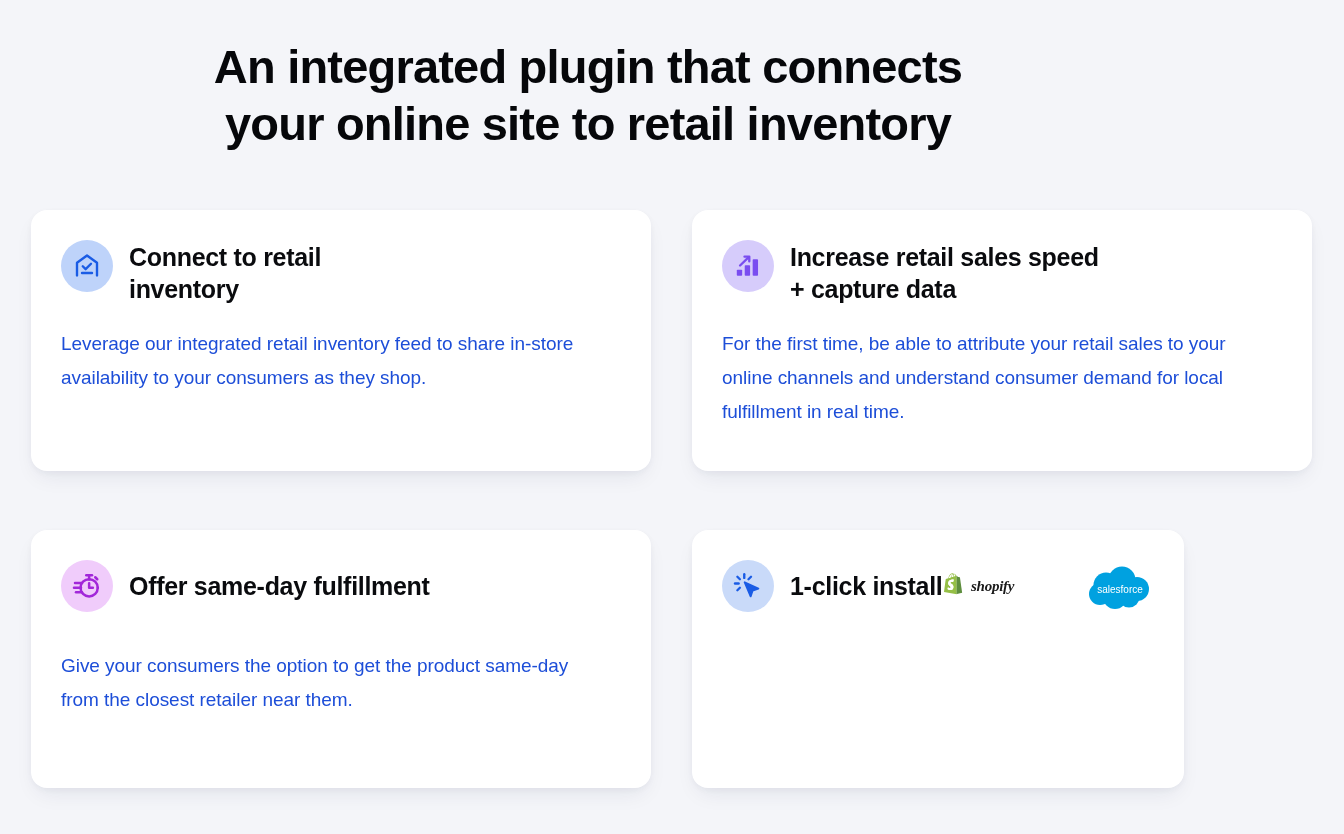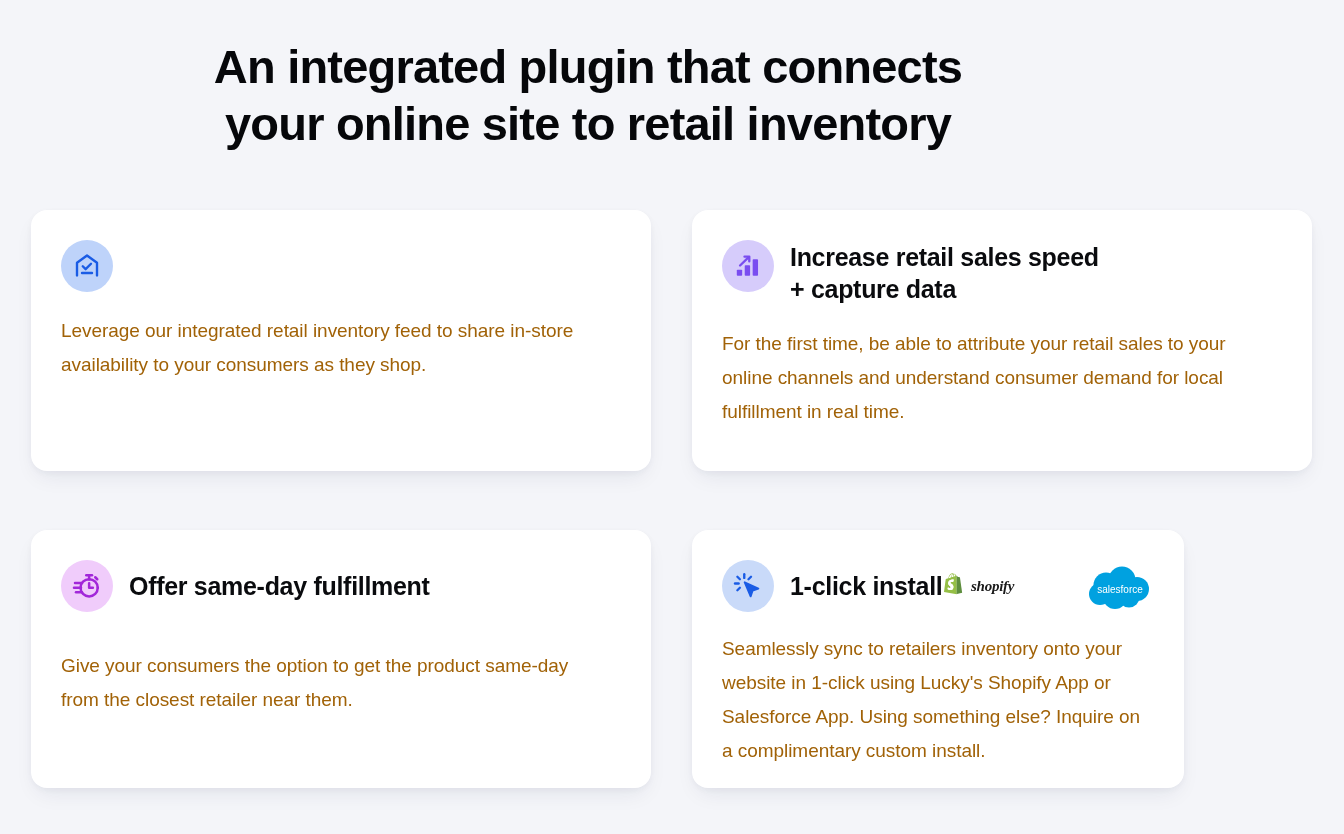--- a/index.html
+++ b/index.html
@@ -105,21 +105,21 @@
     align-items: center;
     gap: 34px;
     justify-content: center;
   }
 
   
   .card-body {
     margin-top: 22px;
     font-size: 19px;
     line-height: 34px;
-    color: #a16207;
+    color: #1d4ed8;
     letter-spacing: -0.05px;
     max-width: 540px;
   }
   .card-4 .card-body { margin-top: 20px; }
   .card-3 .card-body { margin-top: 37px; }
 
   svg { display: block; }
 </style>
 </head>
 <body>
@@ -135,20 +135,22 @@
 
     <div class="card card-1">
       <div class="card-head">
         <div class="icon-badge badge-blue">
           <svg width="30" height="30" viewBox="0 0 24 24" fill="none" stroke="#1a5ce5" stroke-width="1.9" stroke-linecap="round" stroke-linejoin="round">
             <path d="M4 19.5V9.4L12 3.6l8 5.8v10.1"></path>
             <path d="M8.6 12.2l2.3 2.3 4.3-4.3"></path>
             <path d="M8 17.6h8"></path>
           </svg>
         </div>
+        <div class="card-title">Connect to retail
+inventory</div>
       </div>
       <p class="card-body">Leverage our integrated retail inventory feed to share in-store availability to your consumers as they shop.</p>
     </div>
 
     <div class="card card-2">
       <div class="card-head">
         <div class="icon-badge badge-purple">
           <svg width="28" height="28" viewBox="0 0 24 24">
             <g fill="#7a4df0">
               <rect x="2.4" y="15.2" width="4.6" height="5.2" rx="0.7"></rect>
@@ -225,17 +227,16 @@
                 <circle cx="28" cy="58" r="22"></circle>
                 <circle cx="58" cy="64" r="24"></circle>
                 <circle cx="86" cy="64" r="21"></circle>
               </g>
               <text x="68" y="56" text-anchor="middle" font-family="'Liberation Sans', sans-serif" font-size="20" fill="#ffffff">salesforce</text>
             </svg>
           </div>
 
         </div>
       </div>
-      <p class="card-body">Seamlessly sync to retailers inventory onto your website in 1-click using Lucky's Shopify App or Salesforce App. Using something else? Inquire on a complimentary custom install.</p>
     </div>
 
   </div>
 </div>
 
 </body></html>

